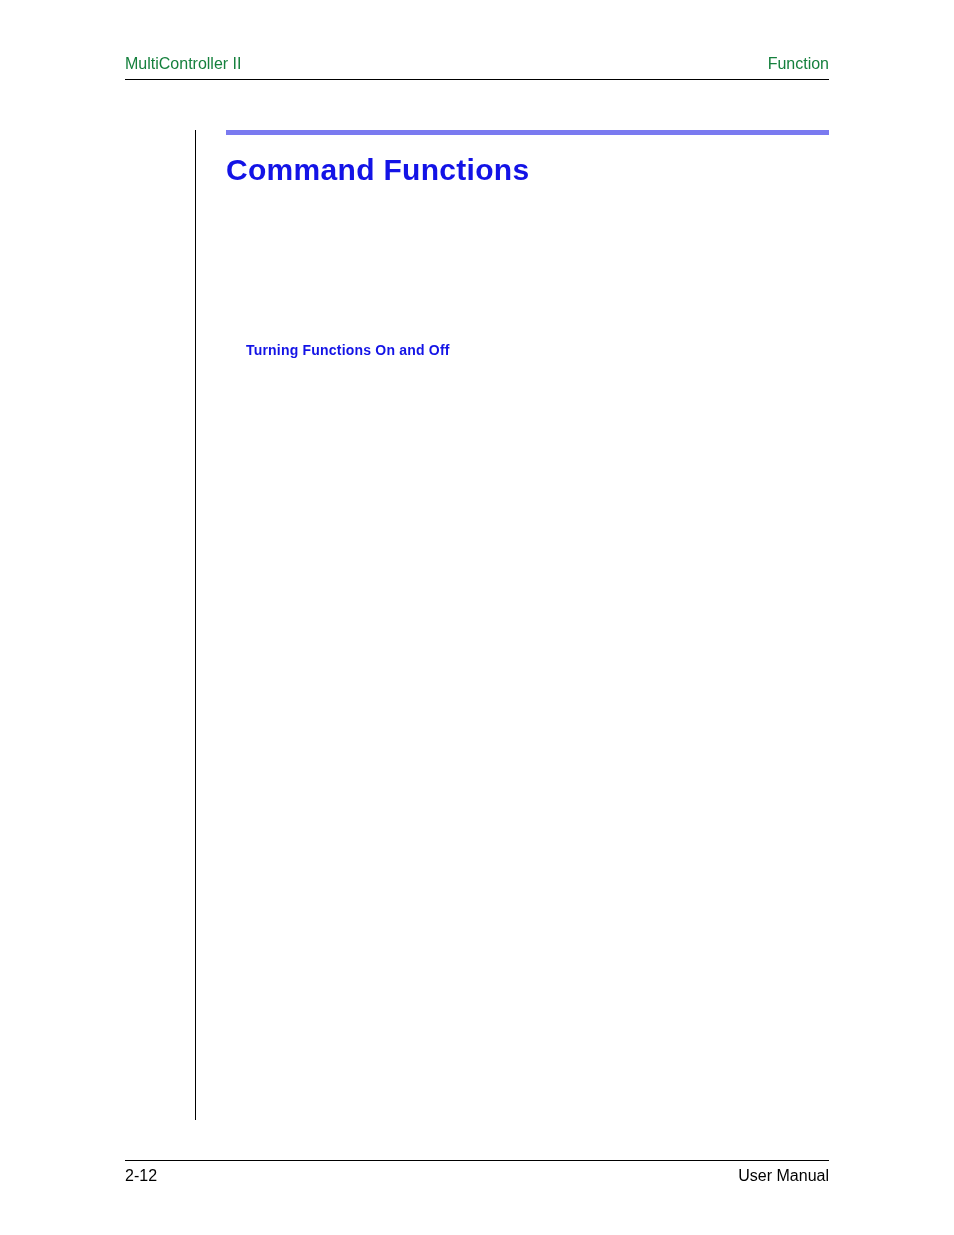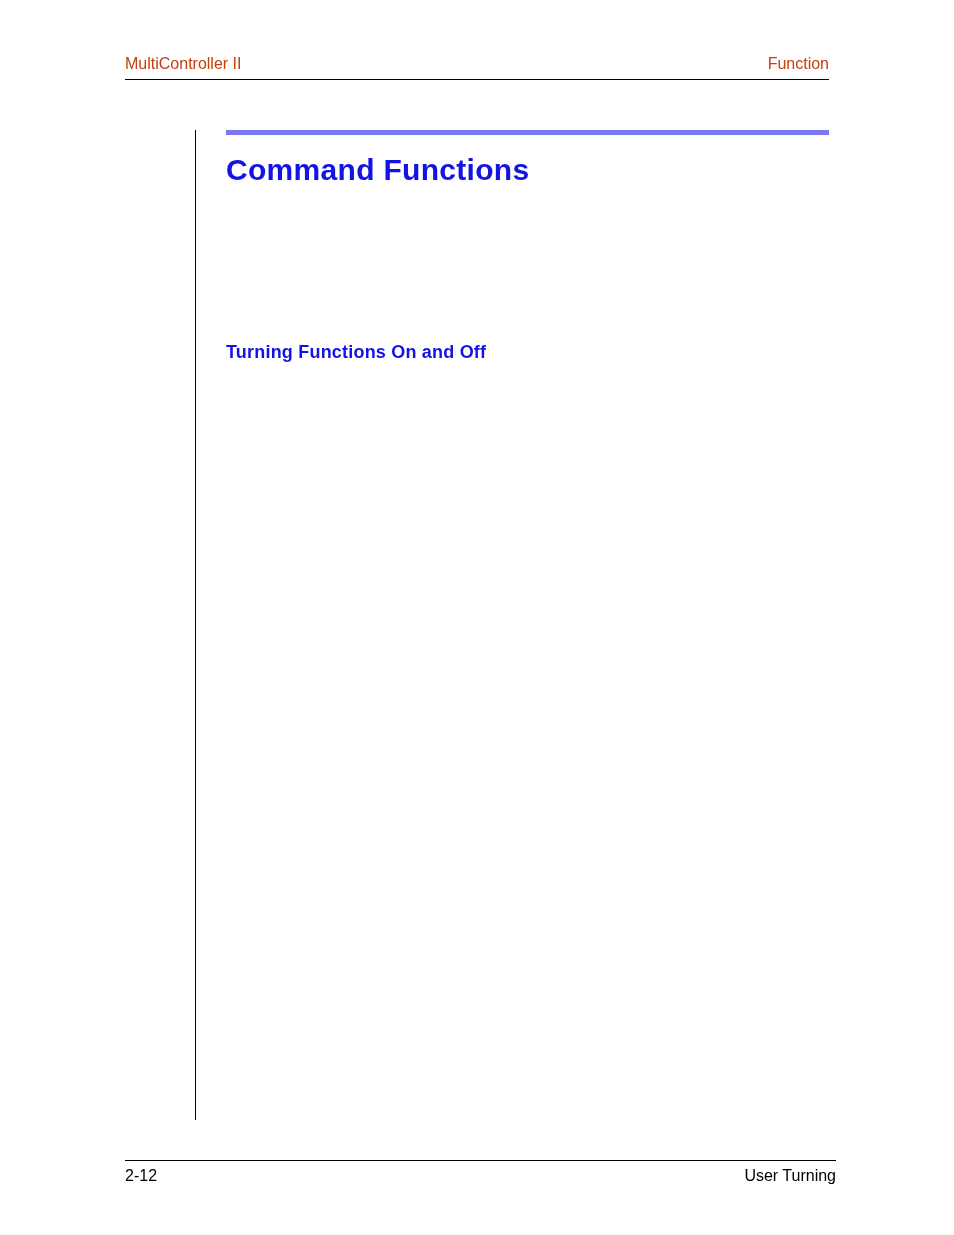--- a/index.html
+++ b/index.html
@@ -16,21 +16,21 @@
     }
     .page {
       padding: 55px 125px 50px 125px;
       height: 100%;
       position: relative;
     }
     .header {
       display: flex;
       justify-content: space-between;
       font-size: 16px;
-      color: #c2410c;
+      color: #15803d;
       padding-bottom: 6px;
       border-bottom: 1px solid #000;
     }
     .content-area {
       margin-left: 70px;
       margin-top: 50px;
       border-left: 1px solid #000;
       padding-left: 30px;
       min-height: 990px;
     }
@@ -41,31 +41,32 @@
       margin-bottom: 18px;
     }
     .section-title {
       font-size: 30px;
       font-weight: bold;
       color: #1313e6;
       margin-bottom: 155px;
       letter-spacing: 0.3px;
     }
     .subsection {
-      font-size: 18px;
+      font-size: 14px;
       font-weight: bold;
       color: #1313e6;
       margin-bottom: 95px;
       letter-spacing: 0.2px;
+      margin-left: 20px;
     }
     .footer {
       position: absolute;
       bottom: 50px;
       left: 125px;
-      right: 118px;
+      right: 125px;
       display: flex;
       justify-content: space-between;
       font-size: 16px;
       color: #000;
       padding-top: 6px;
       border-top: 1px solid #000;
     }
   </style>
 </head>
 <body>
@@ -77,15 +78,15 @@
   </div>
 
   <div class="content-area">
     <div class="section-rule"></div>
     <h1 class="section-title">Command Functions</h1>
     <h2 class="subsection">Turning Functions On and Off</h2>
   </div>
 
   <div class="footer">
     <span>2-12</span>
-    <span>User Turning</span>
+    <span>User Manual</span>
   </div>
 </div>
 
 </body></html>

